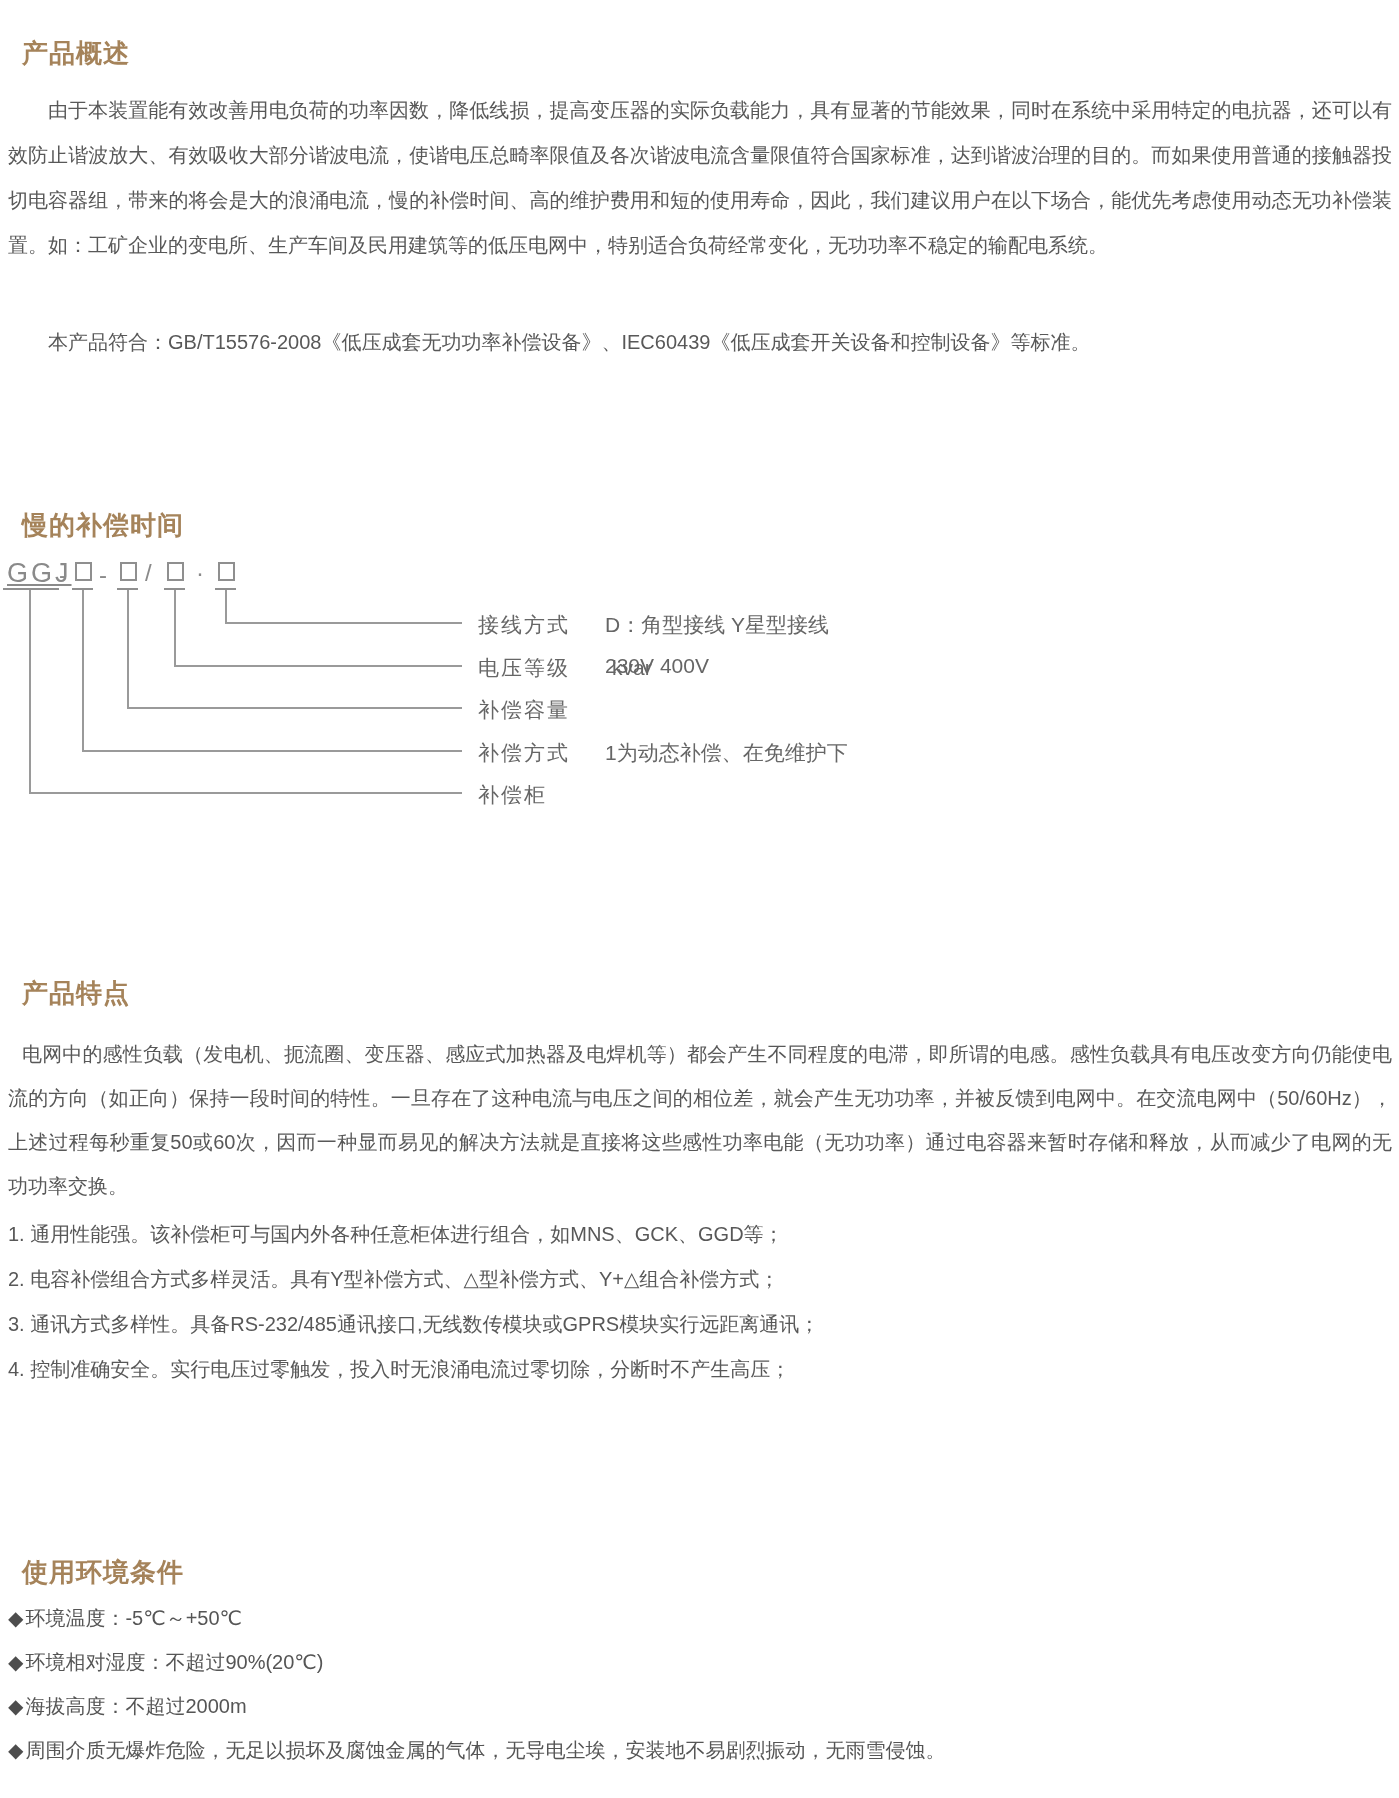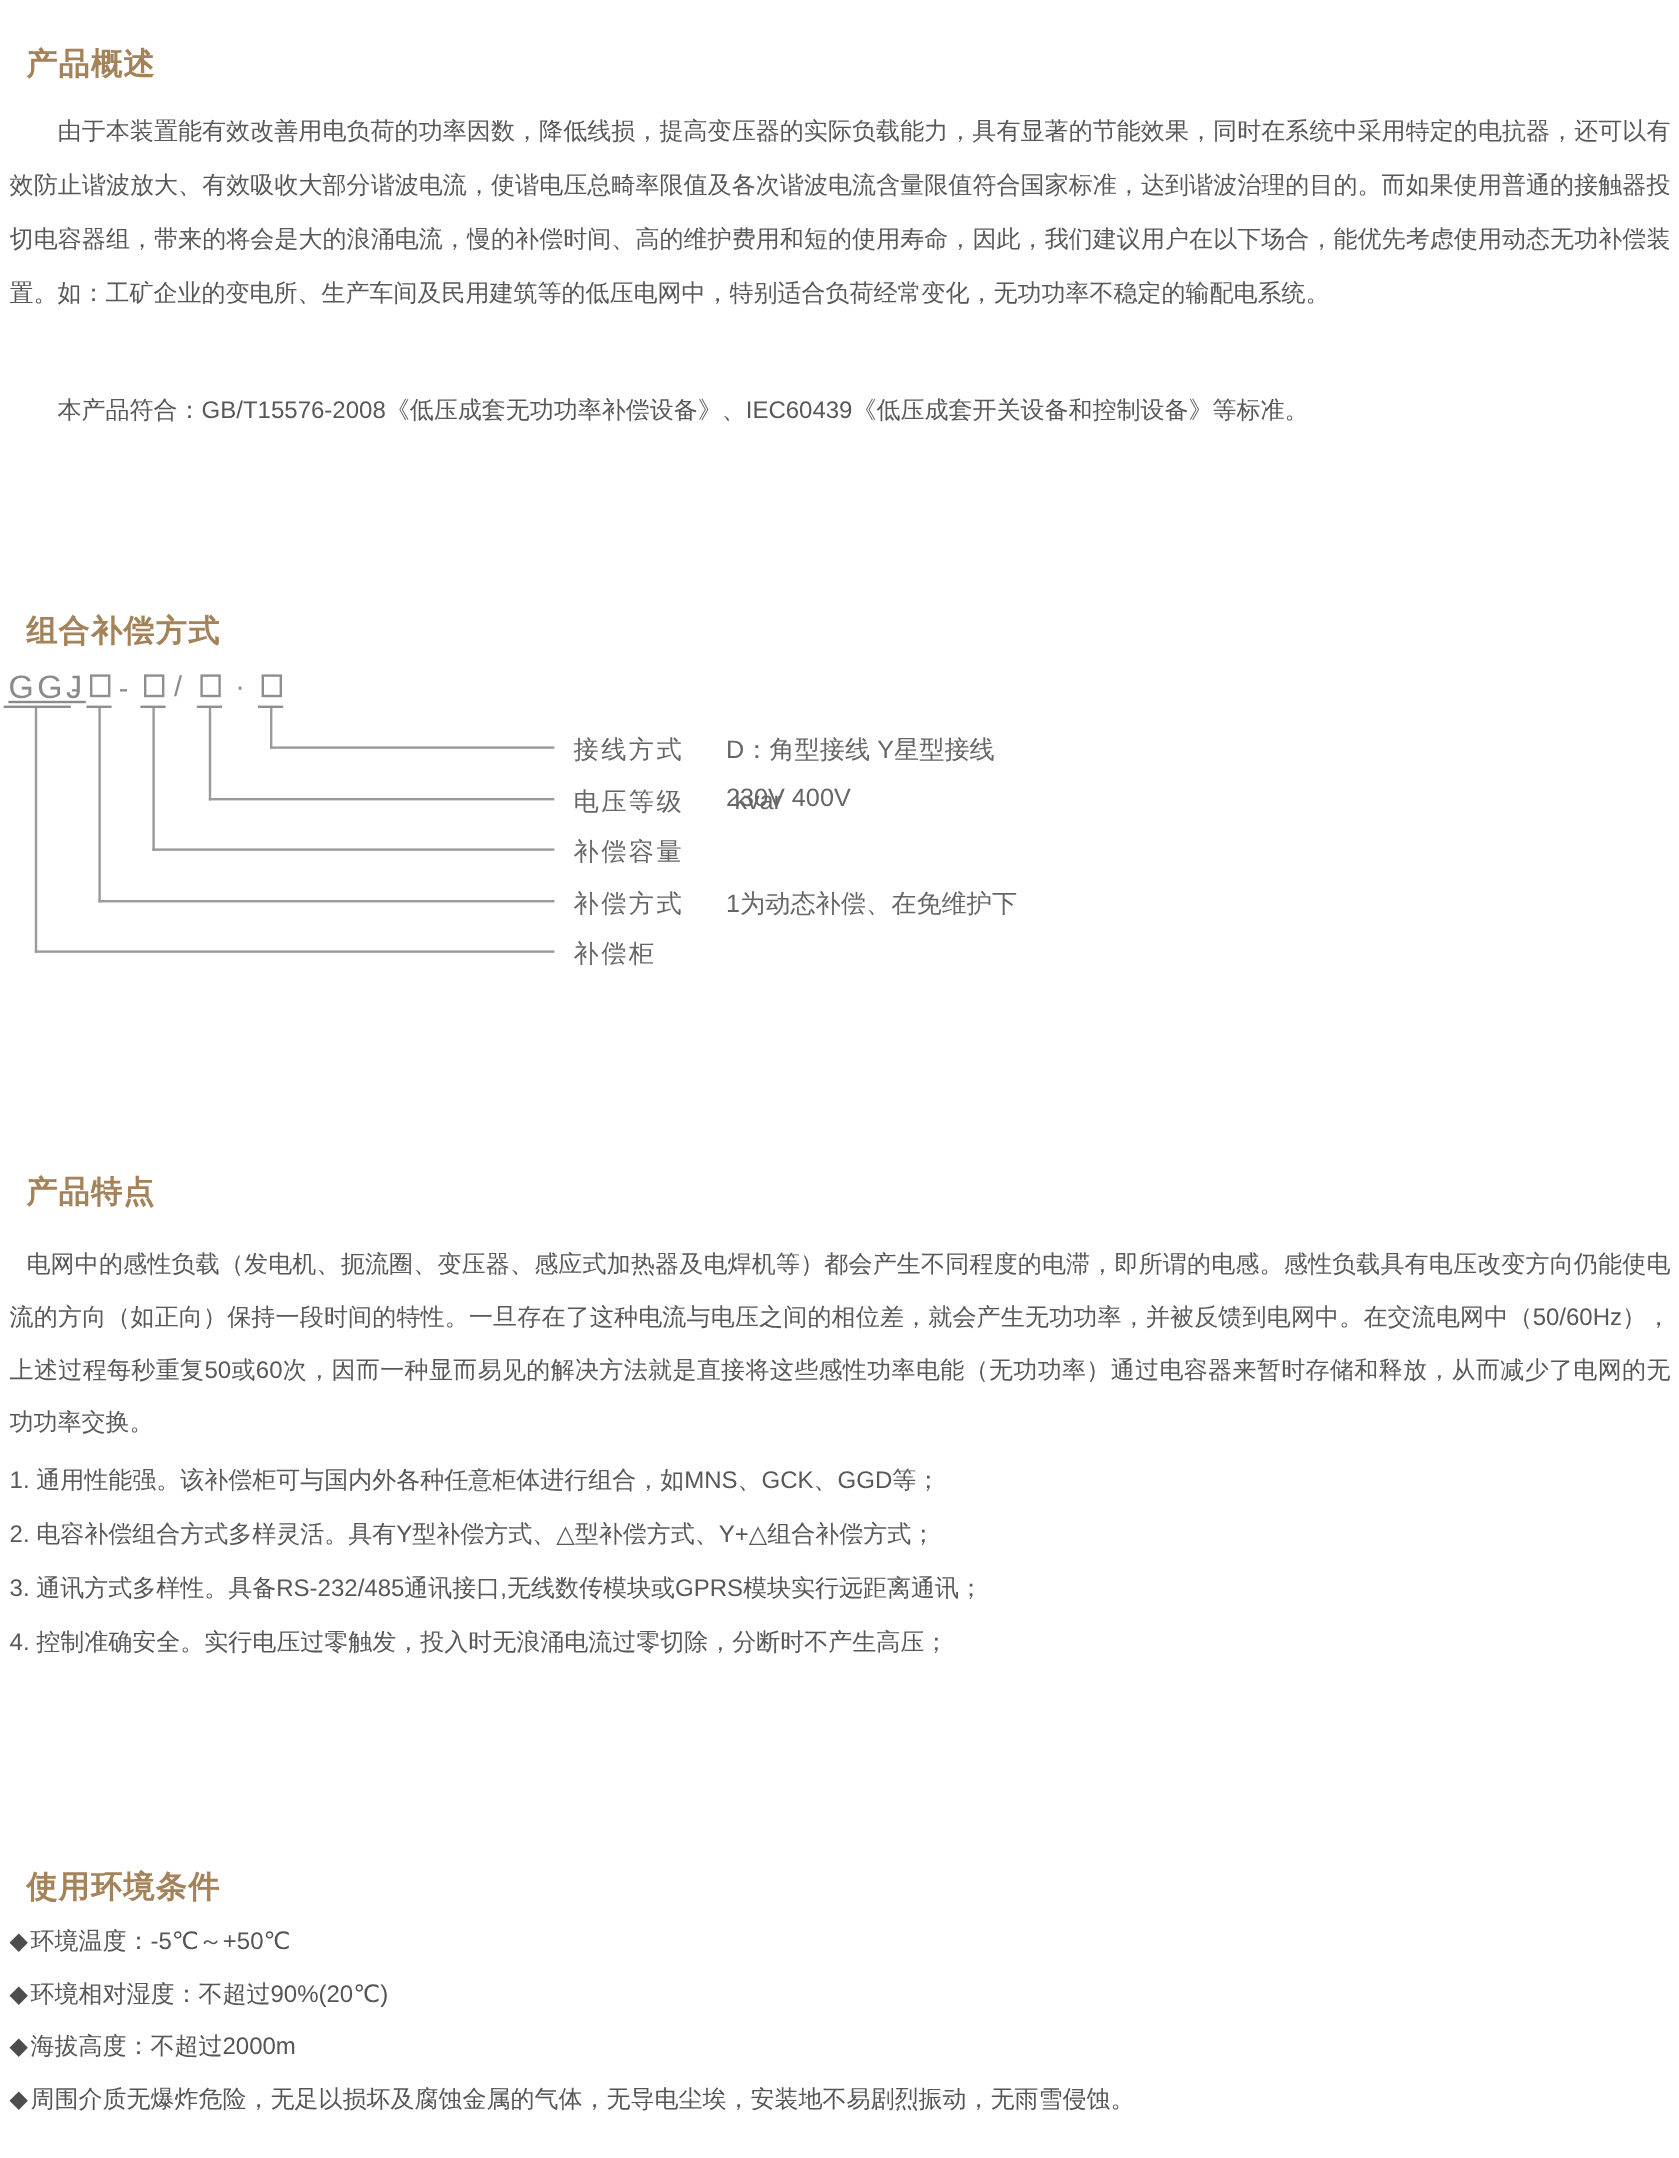--- a/index.html
+++ b/index.html
@@ -79,21 +79,21 @@
 </style>
 </head>
 <body>
 
 <div class="page">
 
   <h2 class="sec-title" style="top:22px;">产品概述</h2>
   <p class="body-par indent2" style="top:88px;">由于本装置能有效改善用电负荷的功率因数，降低线损，提高变压器的实际负载能力，具有显著的节能效果，同时在系统中采用特定的电抗器，还可以有效防止谐波放大、有效吸收大部分谐波电流，使谐电压总畸率限值及各次谐波电流含量限值符合国家标准，达到谐波治理的目的。而如果使用普通的接触器投切电容器组，带来的将会是大的浪涌电流，慢的补偿时间、高的维护费用和短的使用寿命，因此，我们建议用户在以下场合，能优先考虑使用动态无功补偿装置。如：工矿企业的变电所、生产车间及民用建筑等的低压电网中，特别适合负荷经常变化，无功功率不稳定的输配电系统。</p>
   <p class="body-par indent2" style="top:320px;">本产品符合：GB/T15576-2008《低压成套无功功率补偿设备》、IEC60439《低压成套开关设备和控制设备》等标准。</p>
 
-  <h2 class="sec-title" style="top:494px;">组合补偿方式</h2>
+  <h2 class="sec-title" style="top:494px;">慢的补偿时间</h2>
 
   <div>
 
     <span class="code-text" style="left:7px;top:560px;">GGJ</span>
     <span class="code-sep" style="left:59px;top:563px;">-</span>
     <span class="code-box" style="left:75px;top:562px;"></span>
     <span class="code-sep" style="left:99px;top:563px;">-</span>
     <span class="code-box" style="left:120px;top:562px;"></span>
     <span class="code-sep" style="left:145px;top:561px;">/</span>
     <span class="code-box" style="left:167px;top:562px;"></span>

